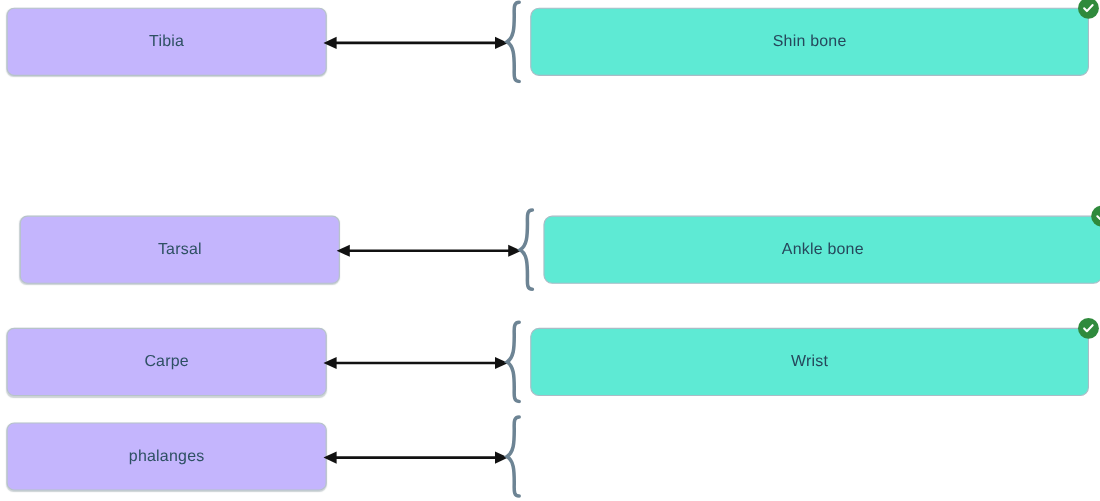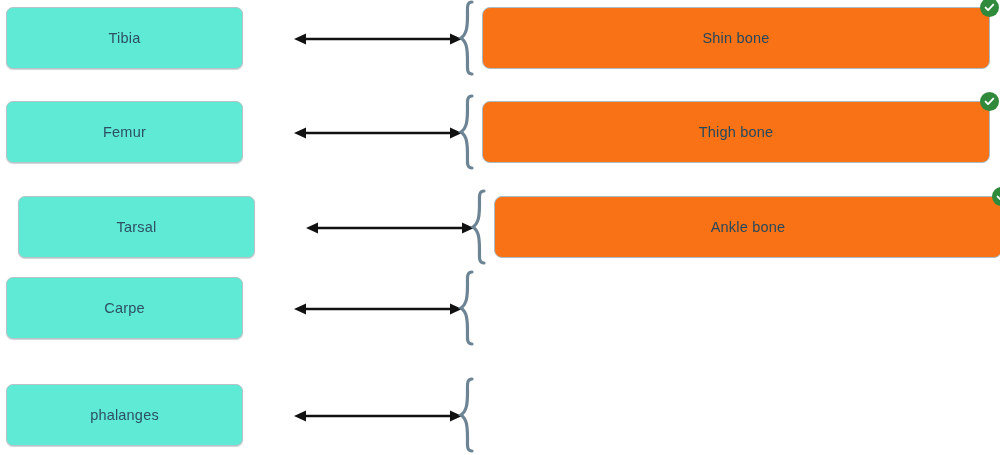--- a/index.html
+++ b/index.html
@@ -25,24 +25,24 @@
     left: 0;
     width: 1000px;
     height: 76px;
   }
 
   
   .term-box {
     position: absolute;
     left: 6px;
     top: 7px;
-    width: 237px;
+    width: 291px;
     height: 62px;
     box-sizing: border-box;
-    background: #5eead4;
+    background: #c4b5fd;
     border: 1px solid #b6c3c9;
     border-radius: 7px;
     box-shadow: 0 1px 1px rgba(90,110,120,0.30);
     display: flex;
     align-items: center;
     justify-content: center;
   }
   .term-label {
     font-size: 14.5px;
     color: #2e5063;
@@ -76,21 +76,21 @@
     width: 508px;
     height: 62px;
   }
   .def-box {
     position: absolute;
     left: 0;
     top: 0;
     width: 508px;
     height: 62px;
     box-sizing: border-box;
-    background: #f97316;
+    background: #5eead4;
     border: 1px solid #a9bcc6;
     border-radius: 8px;
     display: flex;
     align-items: center;
     justify-content: center;
   }
   .def-label {
     font-size: 14.5px;
     color: #26485c;
     letter-spacing: .2px;
@@ -141,103 +141,83 @@
         <span class="def-label">Shin bone</span>
       </div>
       <div class="check-badge">
         <svg width="11" height="11" viewBox="0 0 11 11">
           <path d="M1.6 5.6 L4.1 8.1 L9.3 2.6" fill="none" stroke="#ffffff" stroke-width="1.9" stroke-linecap="round" stroke-linejoin="round"></path>
         </svg>
       </div>
     </div>
   </div>
 
-  <div class="match-row" style="top:94px;">
-    <div class="term-box">
-      <span class="term-label">Femur</span>
+
+  <div class="match-row" style="top:189px;margin-left:12px;">
+    <div class="term-box">
+      <span class="term-label">Tarsal</span>
     </div>
 
     <div class="arrow">
       <svg width="168" height="16" viewBox="0 0 168 16">
         <line x1="10" y1="8" x2="158" y2="8" stroke="#111111" stroke-width="2.4"></line>
         <polygon points="0,8 12,2.5 12,13.5" fill="#111111"></polygon>
         <polygon points="168,8 156,2.5 156,13.5" fill="#111111"></polygon>
       </svg>
     </div>
 
     <div class="brace">
       <svg width="18" height="76" viewBox="0 0 18 76">
         <path d="M14 2 C8.5 2 9.5 8 9.5 14 C9.5 26 9 34 3 38 C9 42 9.5 50 9.5 62 C9.5 68 8.5 74 14 74" fill="none" stroke="#6d8494" stroke-width="3.2" stroke-linecap="round"></path>
       </svg>
     </div>
 
     <div class="def-wrap">
       <div class="def-box">
-        <span class="def-label">Thigh bone</span>
+        <span class="def-label">Ankle bone</span>
       </div>
       <div class="check-badge">
         <svg width="11" height="11" viewBox="0 0 11 11">
           <path d="M1.6 5.6 L4.1 8.1 L9.3 2.6" fill="none" stroke="#ffffff" stroke-width="1.9" stroke-linecap="round" stroke-linejoin="round"></path>
         </svg>
       </div>
     </div>
   </div>
 
-  <div class="match-row" style="top:189px;margin-left:12px;">
-    <div class="term-box">
-      <span class="term-label">Tarsal</span>
+  <div class="match-row" style="top:291px;text-align:right;">
+    <div class="term-box">
+      <span class="term-label">Carpe</span>
     </div>
 
     <div class="arrow">
       <svg width="168" height="16" viewBox="0 0 168 16">
         <line x1="10" y1="8" x2="158" y2="8" stroke="#111111" stroke-width="2.4"></line>
         <polygon points="0,8 12,2.5 12,13.5" fill="#111111"></polygon>
         <polygon points="168,8 156,2.5 156,13.5" fill="#111111"></polygon>
       </svg>
     </div>
 
     <div class="brace">
       <svg width="18" height="76" viewBox="0 0 18 76">
         <path d="M14 2 C8.5 2 9.5 8 9.5 14 C9.5 26 9 34 3 38 C9 42 9.5 50 9.5 62 C9.5 68 8.5 74 14 74" fill="none" stroke="#6d8494" stroke-width="3.2" stroke-linecap="round"></path>
       </svg>
     </div>
 
     <div class="def-wrap">
       <div class="def-box">
-        <span class="def-label">Ankle bone</span>
+        <span class="def-label">Wrist</span>
       </div>
       <div class="check-badge">
         <svg width="11" height="11" viewBox="0 0 11 11">
           <path d="M1.6 5.6 L4.1 8.1 L9.3 2.6" fill="none" stroke="#ffffff" stroke-width="1.9" stroke-linecap="round" stroke-linejoin="round"></path>
         </svg>
       </div>
     </div>
   </div>
 
-  <div class="match-row" style="top:270px;text-align:right;">
-    <div class="term-box">
-      <span class="term-label">Carpe</span>
-    </div>
-
-    <div class="arrow">
-      <svg width="168" height="16" viewBox="0 0 168 16">
-        <line x1="10" y1="8" x2="158" y2="8" stroke="#111111" stroke-width="2.4"></line>
-        <polygon points="0,8 12,2.5 12,13.5" fill="#111111"></polygon>
-        <polygon points="168,8 156,2.5 156,13.5" fill="#111111"></polygon>
-      </svg>
-    </div>
-
-    <div class="brace">
-      <svg width="18" height="76" viewBox="0 0 18 76">
-        <path d="M14 2 C8.5 2 9.5 8 9.5 14 C9.5 26 9 34 3 38 C9 42 9.5 50 9.5 62 C9.5 68 8.5 74 14 74" fill="none" stroke="#6d8494" stroke-width="3.2" stroke-linecap="round"></path>
-      </svg>
-    </div>
-
-  </div>
-
   <div class="match-row" style="top:377px;text-decoration:underline;">
     <div class="term-box">
       <span class="term-label">phalanges</span>
     </div>
 
     <div class="arrow">
       <svg width="168" height="16" viewBox="0 0 168 16">
         <line x1="10" y1="8" x2="158" y2="8" stroke="#111111" stroke-width="2.4"></line>
         <polygon points="0,8 12,2.5 12,13.5" fill="#111111"></polygon>
         <polygon points="168,8 156,2.5 156,13.5" fill="#111111"></polygon>

